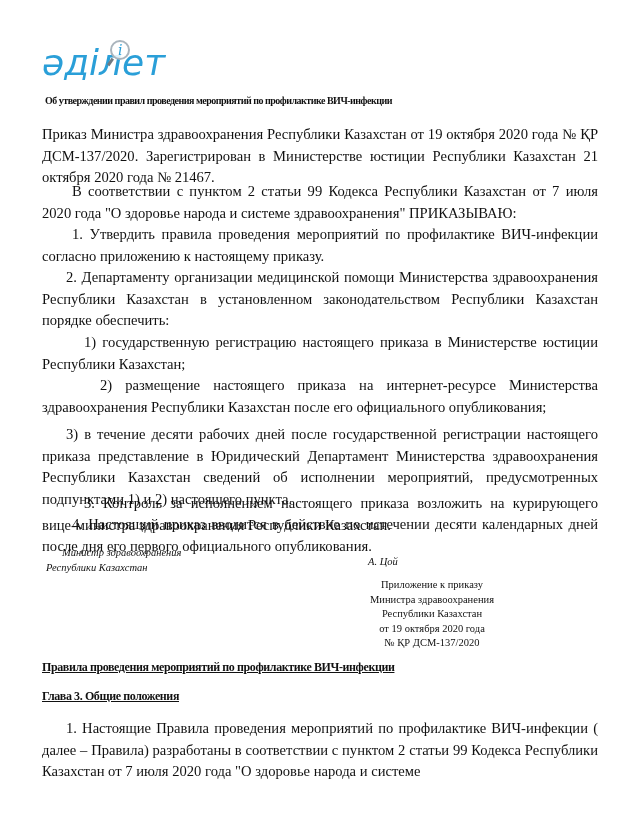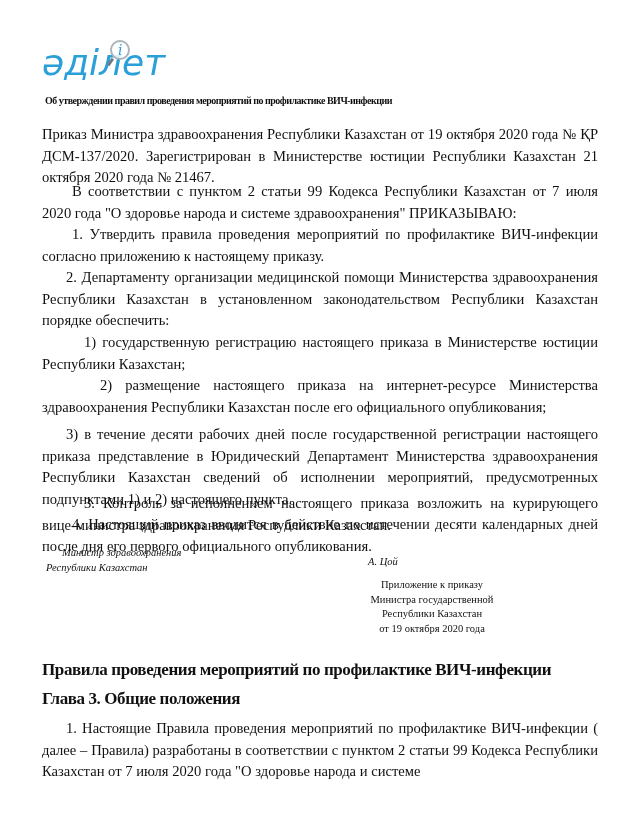--- a/index.html
+++ b/index.html
@@ -10,21 +10,21 @@
   .logo-lens-i { position: absolute; left: 6px; top: 0px; font-size: 14px; color: #2a9fd8; font-style: italic; font-family: "DejaVu Serif", serif; line-height: 16px; }
   .logo-handle { position: absolute; left: 67px; top: 16px; width: 3px; height: 8px; background: #6f7a82; transform: rotate(35deg); }
   .doc-title { position: absolute; left: 45px; top: 95px; width: 560px; font-size: 10px; font-weight: bold; letter-spacing: -0.5px; white-space: nowrap; }
   .para { position: absolute; left: 42px; width: 556px; font-size: 14.6px; line-height: 21.6px; text-align: justify; }
   .indent1 { text-indent: 30px; }
   .indent2 { text-indent: 42px; }
   .indent3 { text-indent: 58px; }
   .indent4 { text-indent: 24px; }
   .small-italic { position: absolute; font-size: 10.5px; font-style: italic; line-height: 15px; }
   .annex { position: absolute; left: 352px; top: 578px; width: 160px; font-size: 10.5px; line-height: 14.5px; text-align: center; }
-  .h-bold { position: absolute; left: 42px; font-size: 17px; font-weight: bold; letter-spacing: -0.4px; white-space: nowrap; }
+  .h-bold { position: absolute; left: 42px; font-size: 12px; font-weight: bold; letter-spacing: -0.4px; white-space: nowrap; text-decoration: underline; }
 </style>
 </head>
 <body>
 
 <div class="logo">
   <span class="logo-text">әділет</span>
   <span class="logo-lens">
       <span class="logo-lens-i">i</span>
     </span>
   <span class="logo-handle"></span>
@@ -49,22 +49,23 @@
 <div class="para indent2" style="top:493px;">3. Контроль за исполнением настоящего приказа возложить на курирующего вице-министра здравоохранения Республики Казахстан.</div>
 
 <div class="para indent1" style="top:514px;">4. Настоящий приказ вводится в действие по истечении десяти календарных дней после дня его первого официального опубликования.</div>
 
 <div class="small-italic" style="left:62px; top:545px;">Министр здравоохранения</div>
 <div class="small-italic" style="left:46px; top:560px;">Республики Казахстан</div>
 <div class="small-italic" style="left:360px; top:554px;margin-left:8px;">А. Цой</div>
 
 <div class="annex">
   <div>Приложение к приказу</div>
-  <div>Министра государственной</div>
+  <div>Министра здравоохранения</div>
   <div>Республики Казахстан</div>
   <div>от 19 октября 2020 года</div>
+  <div>№ ҚР ДСМ-137/2020</div>
 </div>
 
 <div class="h-bold" style="top:660px;">Правила проведения мероприятий по профилактике ВИЧ-инфекции</div>
 
 <div class="h-bold" style="top:689px;">Глава 3. Общие положения</div>
 
 <div class="para indent4" style="top:718px;">1. Настоящие Правила проведения мероприятий по профилактике ВИЧ-инфекции ( далее – Правила) разработаны в соответствии с пунктом 2 статьи 99 Кодекса Республики Казахстан от 7 июля 2020 года "О здоровье народа и системе</div>
 
 </body></html>

